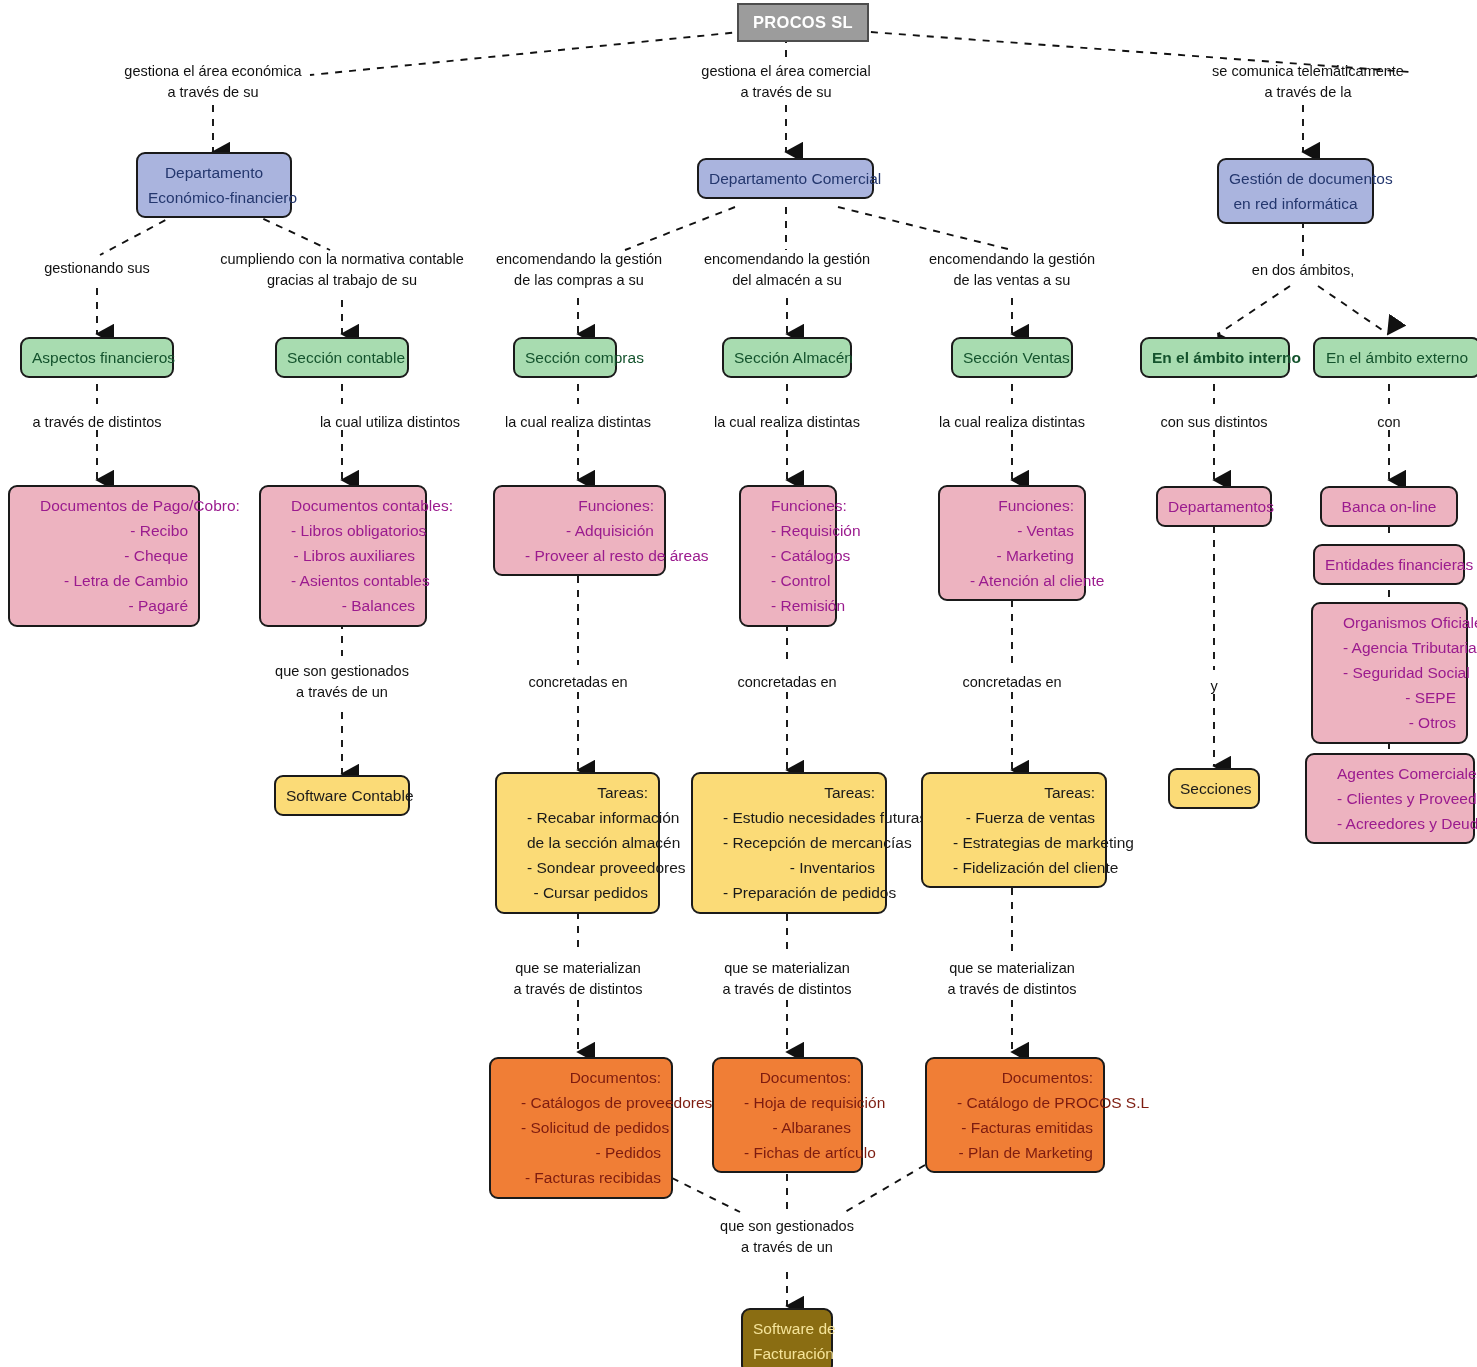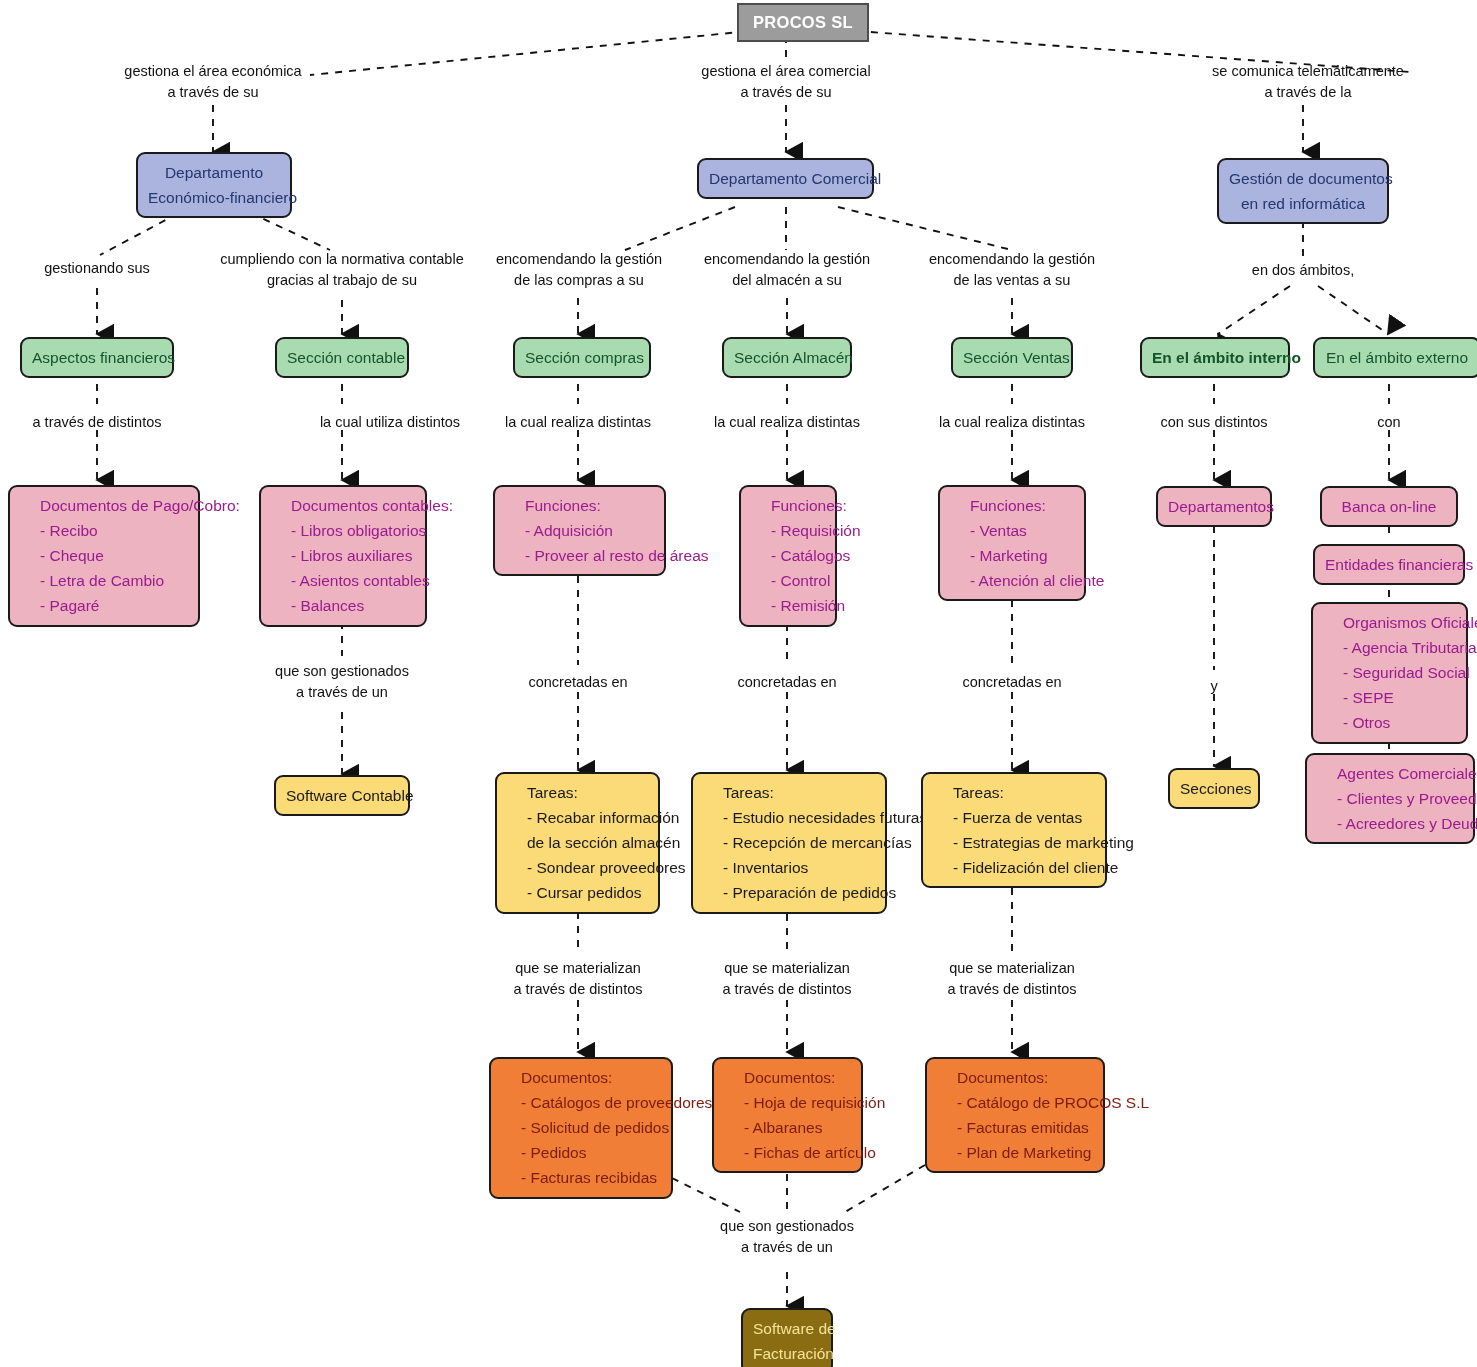--- a/index.html
+++ b/index.html
@@ -28,21 +28,21 @@
     position: absolute;
     box-sizing: border-box;
     border: 2px solid #1a1a1a;
     border-radius: 9px;
     padding: 6px 10px;
     font-size: 15.5px;
     line-height: 1.62;
     white-space: nowrap;
   }
   .node.center { text-align: center; }
-  .node.left   { text-align: left; padding-left: 30px; }
+  .node.left   { text-align: right; padding-left: 30px; }
 
   .root {
     background: #9c9c9c;
     border: 2px solid #4d4d4d;
     border-radius: 0;
     color: #ffffff;
     font-weight: bold;
     font-size: 16.5px;
     letter-spacing: .3px;
     padding: 4px 14px;
@@ -166,21 +166,21 @@
 
   <div class="node blue center" style="left:136px; top:152px; width:156px;">
     <div>Departamento</div>
     <div>Económico-financiero</div>
   </div>
 
   <div class="node blue center" style="left:697px; top:158px; width:177px;">
     <span>Departamento Comercial</span>
   </div>
 
-  <div class="node blue center" style="left:1217px; top:158px; width:172px;">
+  <div class="node blue center" style="left:1217px; top:158px; width:157px;">
     <div>Gestión de documentos</div>
     <div>en red informática</div>
   </div>
 
   <div class="lbl" style="left:97px; top:258px;">
     <div>gestionando sus</div>
   </div>
   <div class="lbl" style="left:342px; top:249px;">
     <div>cumpliendo con la normativa contable</div>
     <div>gracias al trabajo de su</div>
@@ -200,21 +200,21 @@
   <div class="lbl" style="left:1303px; top:260px;">
     <div>en dos ámbitos,</div>
   </div>
 
   <div class="node green center" style="left:20px; top:337px; width:154px;">
     <span>Aspectos financieros</span>
   </div>
   <div class="node green center" style="left:275px; top:337px; width:134px;">
     <span>Sección contable</span>
   </div>
-  <div class="node green center" style="left:513px; top:337px; width:138px;">
+  <div class="node green center" style="left:513px; top:337px; width:104px;">
     <span>Sección compras</span>
   </div>
   <div class="node green center" style="left:722px; top:337px; width:130px;">
     <span>Sección Almacén</span>
   </div>
   <div class="node green center" style="left:951px; top:337px; width:122px;">
     <span>Sección Ventas</span>
   </div>
   <div class="node green center" style="left:1140px; top:337px; width:150px;font-weight:bold;">
     <span>En el ámbito interno</span>

